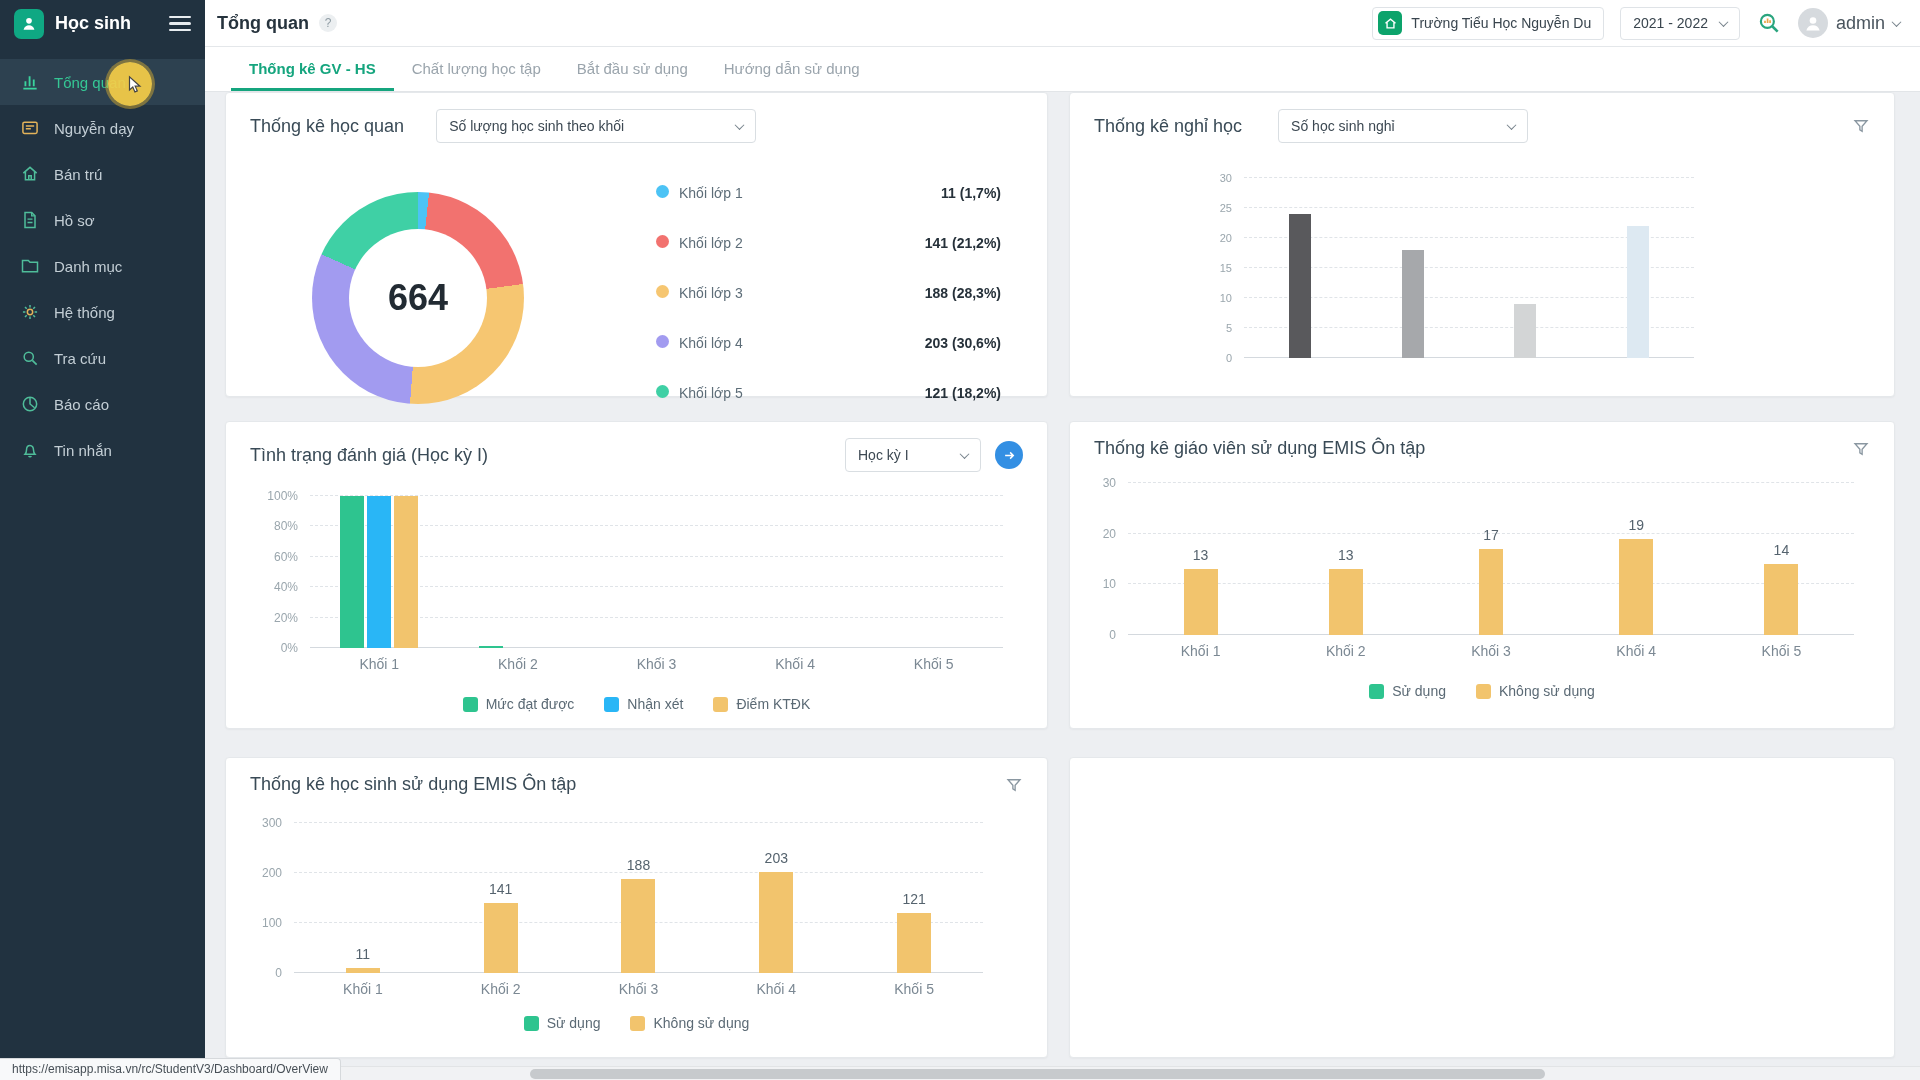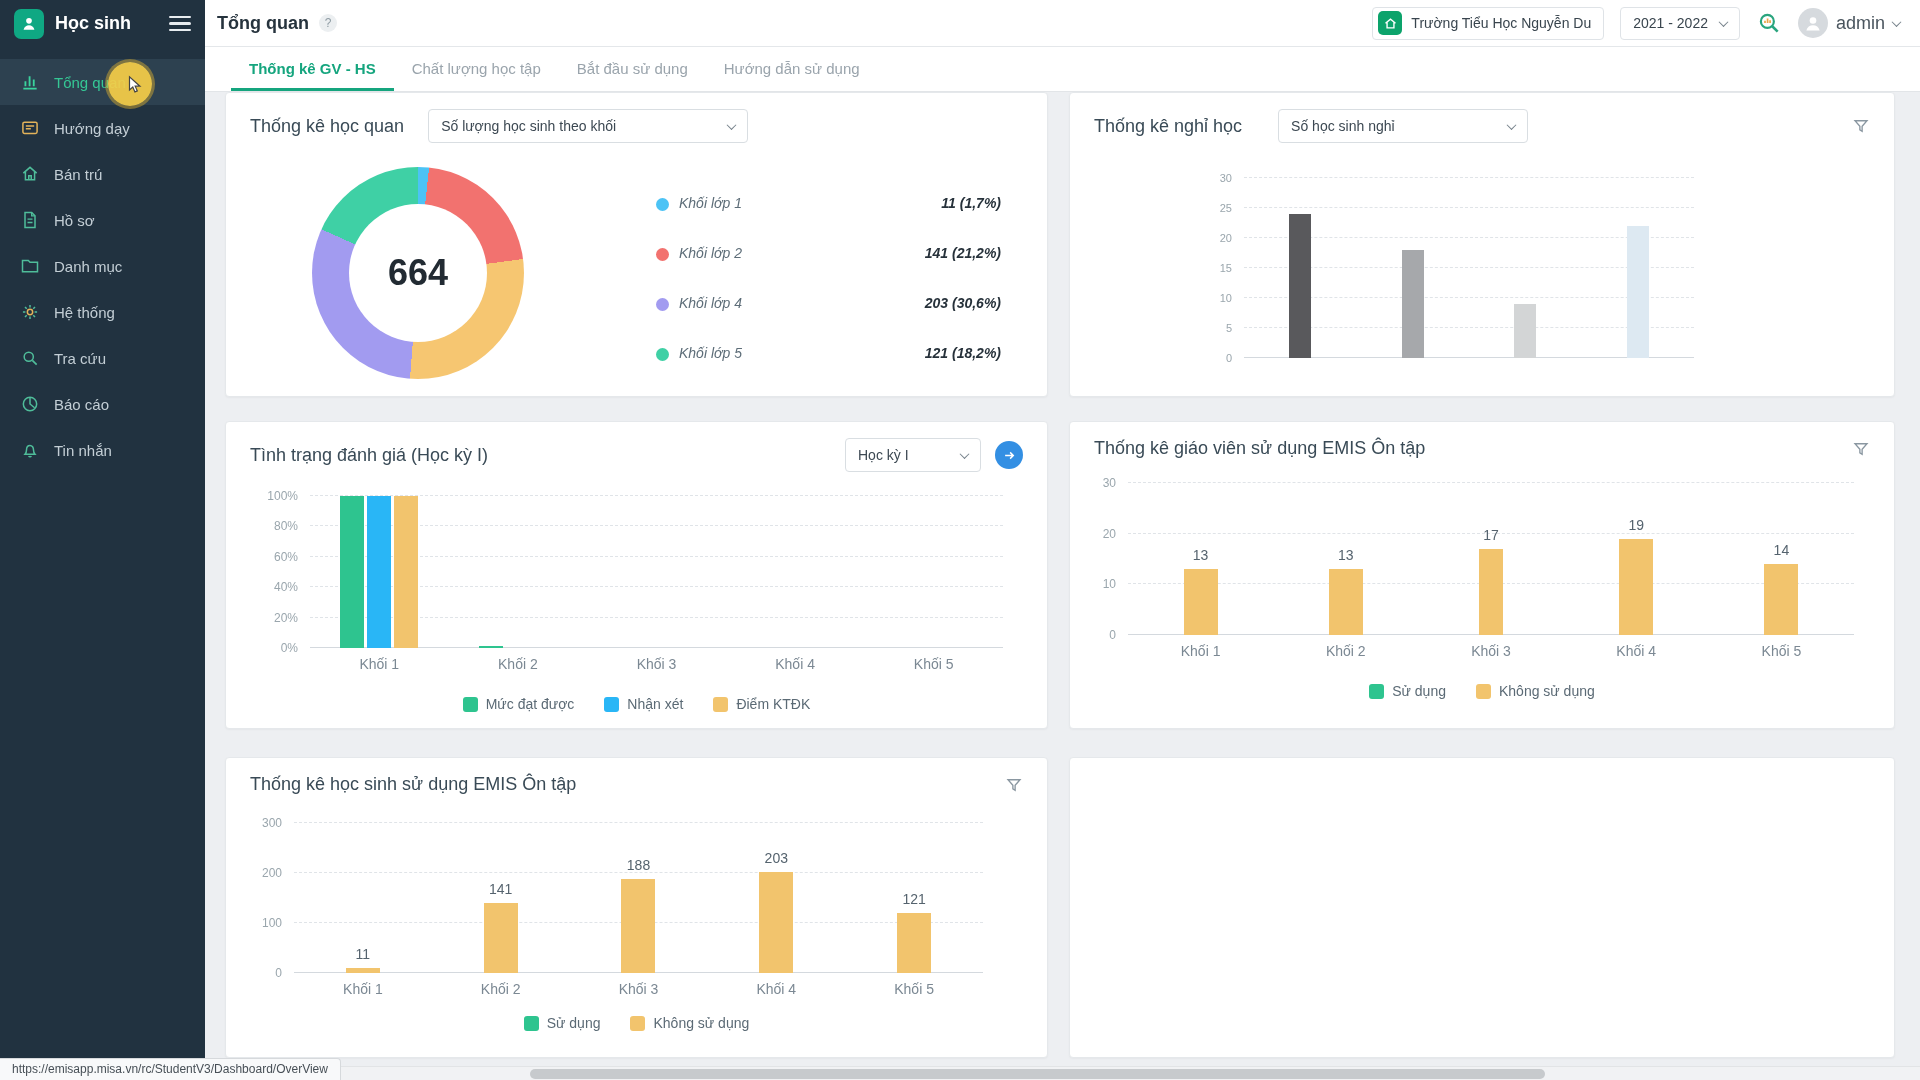--- a/index.html
+++ b/index.html
@@ -52,21 +52,21 @@
   #card-teachers { left:864px; top:329px; width:826px; height:308px; }
   #card-students-emis { left:20px; top:665px; width:823px; height:301px; }
   #card-empty    { left:864px; top:665px; width:826px; height:301px; }
 
   
   .donut-wrap { display:flex; align-items:center; margin-top:18px; padding-left:62px; }
   .donut { width:212px; height:212px; border-radius:50%; position:relative; flex:none; }
   .donut-hole { position:absolute; inset:37px; background:#fff; border-radius:50%; display:flex; align-items:center; justify-content:center; }
   .donut-total { font-size:36px; font-weight:bold; color:#222b33; }
   .donut-legend { width:345px; margin-left:auto; margin-right:22px; }
-  .dlegend-row { display:flex; align-items:flex-end; height:26px; margin:24px 0; cursor:pointer;font-style:italic; }
+  .dlegend-row { display:flex; align-items:flex-start; height:26px; margin:24px 0; cursor:pointer; }
   .dot { width:13px; height:13px; border-radius:50%; flex:none; margin-right:10px; }
   .dlabel { flex:1; font-size:14px; color:#5d6d78; }
   .dvalue { font-size:14px; font-weight:bold; color:#26313a; }
 
   
   .plot { position:relative; height:152px; }
   .gridline { position:absolute; left:0; right:0; border-top:1px dashed #e0e4e8; }
   .gridline.zero { border-top:1px solid #d4d9de; }
   .tick-label { position:absolute; left:-12px; top:0; transform:translate(-100%,-50%); font-size:12px; color:#9aa6ad; white-space:nowrap; }
   .small-ticks .tick-label { font-size:11px; }
@@ -151,21 +151,21 @@
       <svg width="20" height="20" viewBox="0 0 24 24">
           <path d="M4 20h16M6.5 17v-6M11.5 17V5M16.5 17V9" fill="none" stroke="#3ad39d" stroke-width="2.2"></path>
         </svg>
       <span>Tổng quan</span>
     </div>
     <div class="side-item">
       <svg width="20" height="20" viewBox="0 0 24 24">
           <rect x="3.5" y="5" width="17" height="13.5" rx="2" fill="none" stroke="#e3b35a" stroke-width="1.8"></rect>
           <path d="M7 9.5h10M7 13h6" stroke="#e3b35a" stroke-width="1.8"></path>
         </svg>
-      <span>Hướng dạy</span>
+      <span>Nguyễn dạy</span>
     </div>
     <div class="side-item">
       <svg width="20" height="20" viewBox="0 0 24 24">
           <path d="M4 11l8-7 8 7M6.5 9.3V19h11V9.3M10.5 19v-5h3v5" fill="none" stroke="#4fbd9a" stroke-width="1.8"></path>
         </svg>
       <span>Bán trú</span>
     </div>
     <div class="side-item">
       <svg width="20" height="20" viewBox="0 0 24 24">
           <path d="M6 3h8l4 4v14H6z" fill="none" stroke="#4fbd9a" stroke-width="1.8"></path>
@@ -214,41 +214,46 @@
     <div class="tab">Chất lượng học tập</div>
     <div class="tab">Bắt đầu sử dụng</div>
     <div class="tab">Hướng dẫn sử dụng</div>
   </div>
 
   <div class="content">
 
     <div class="card" id="card-students">
       <div class="card-header">
         <span class="card-title">Thống kê học quan</span>
-        <div class="select" style="width:320px;margin-left:24px;">
+        <div class="select" style="width:320px;margin-left:32px;">
           <span>Số lượng học sinh theo khối</span>
           <span class="caret"></span>
         </div>
       </div>
       <div class="donut-wrap">
         <div class="donut" style="background: conic-gradient(rgb(76, 195, 245) 0deg, rgb(76, 195, 245) 5.96386deg, rgb(242, 114, 111) 5.96386deg, rgb(242, 114, 111) 82.4096deg, rgb(246, 198, 113) 82.4096deg, rgb(246, 198, 113) 184.337deg, rgb(162, 155, 240) 184.337deg, rgb(162, 155, 240) 294.398deg, rgb(63, 208, 165) 294.398deg, rgb(63, 208, 165) 360deg);">
           <div class="donut-hole">
             <span class="donut-total">664</span>
           </div>
         </div>
         <div class="donut-legend">
           <div class="dlegend-row">
             <span class="dot" style="background: rgb(76, 195, 245);"></span>
             <span class="dlabel">Khối lớp 1</span>
             <span class="dvalue">11 (1,7%)</span>
           </div>
           <div class="dlegend-row">
             <span class="dot" style="background: rgb(242, 114, 111);"></span>
             <span class="dlabel">Khối lớp 2</span>
             <span class="dvalue">141 (21,2%)</span>
+          </div>
+          <div class="dlegend-row">
+            <span class="dot" style="background: rgb(246, 198, 113);"></span>
+            <span class="dlabel">Khối lớp 3</span>
+            <span class="dvalue">188 (28,3%)</span>
           </div>
           <div class="dlegend-row">
             <span class="dot" style="background: rgb(162, 155, 240);"></span>
             <span class="dlabel">Khối lớp 4</span>
             <span class="dvalue">203 (30,6%)</span>
           </div>
           <div class="dlegend-row">
             <span class="dot" style="background: rgb(63, 208, 165);"></span>
             <span class="dlabel">Khối lớp 5</span>
             <span class="dvalue">121 (18,2%)</span>

